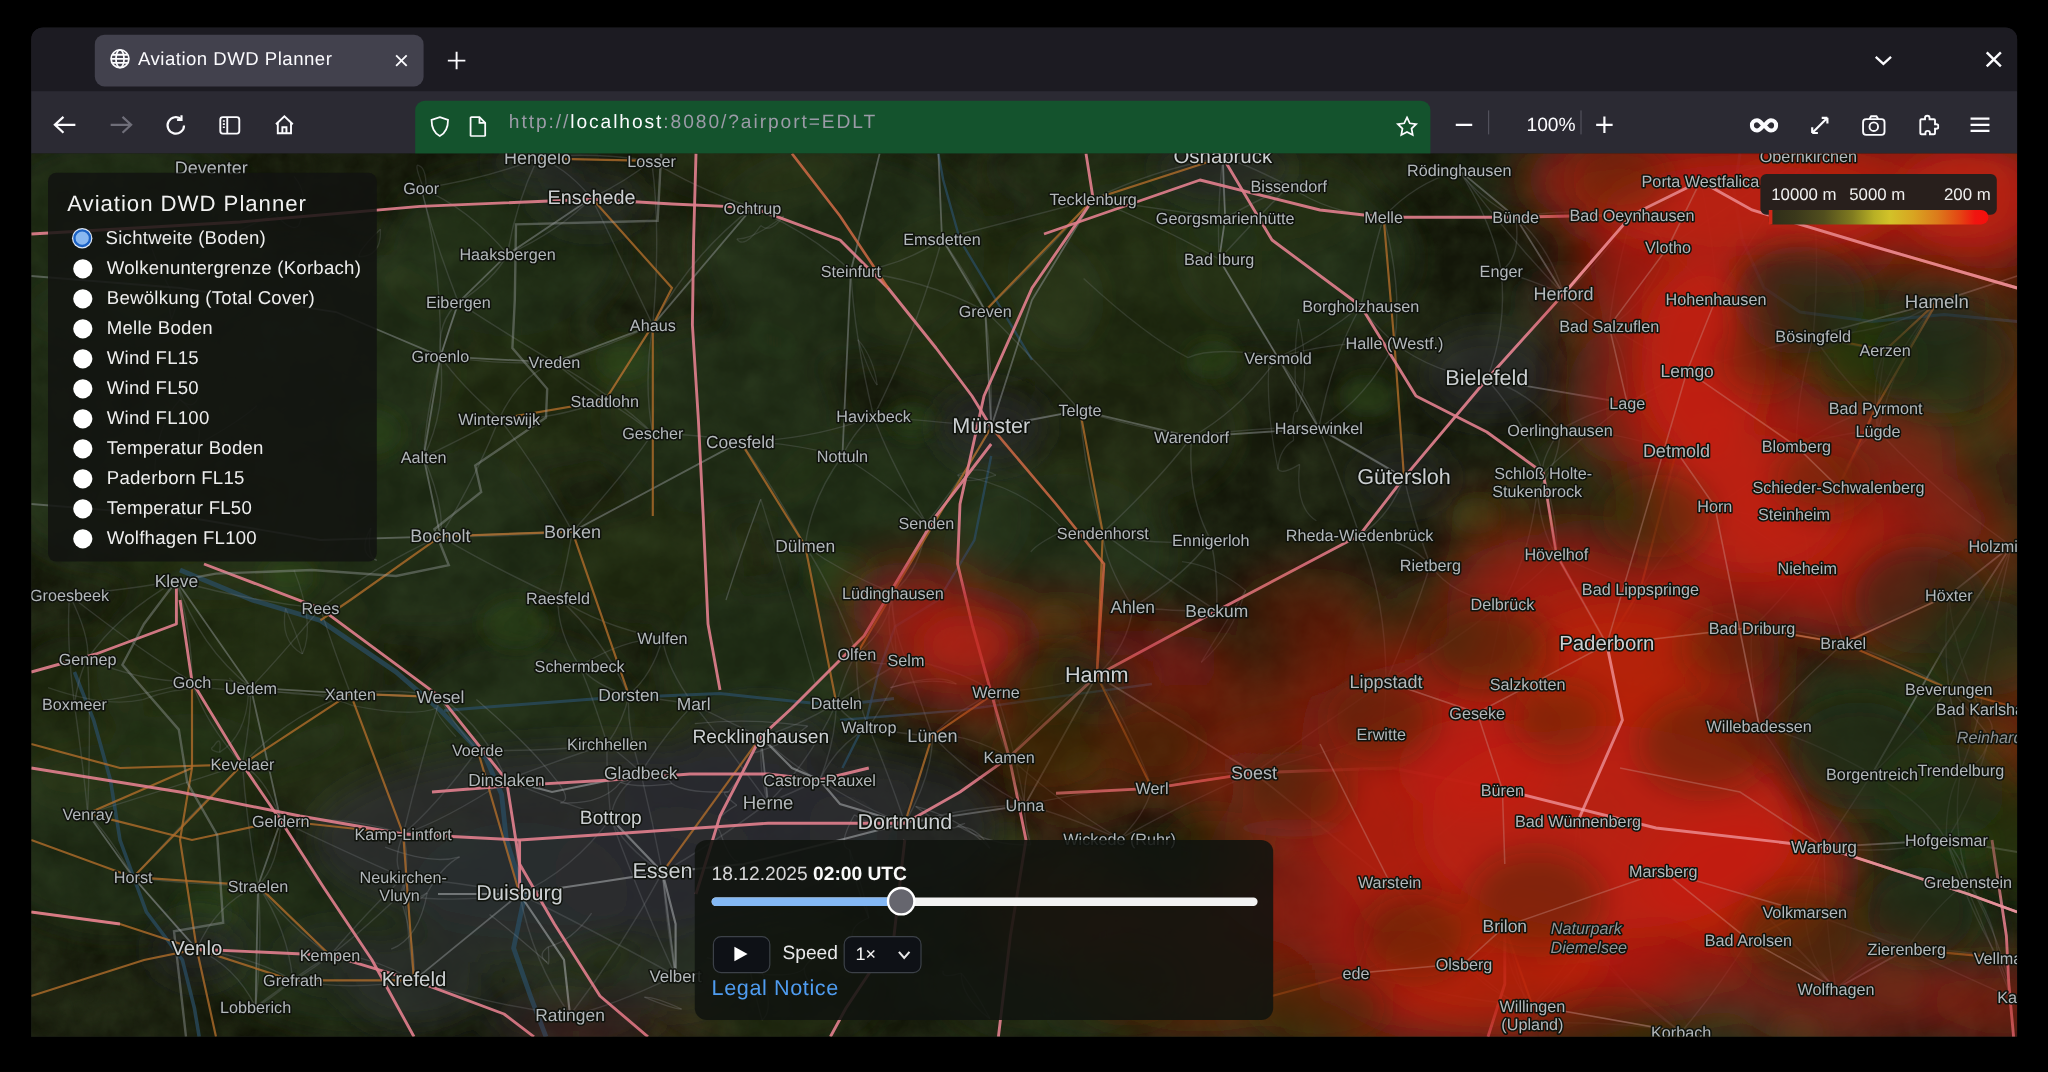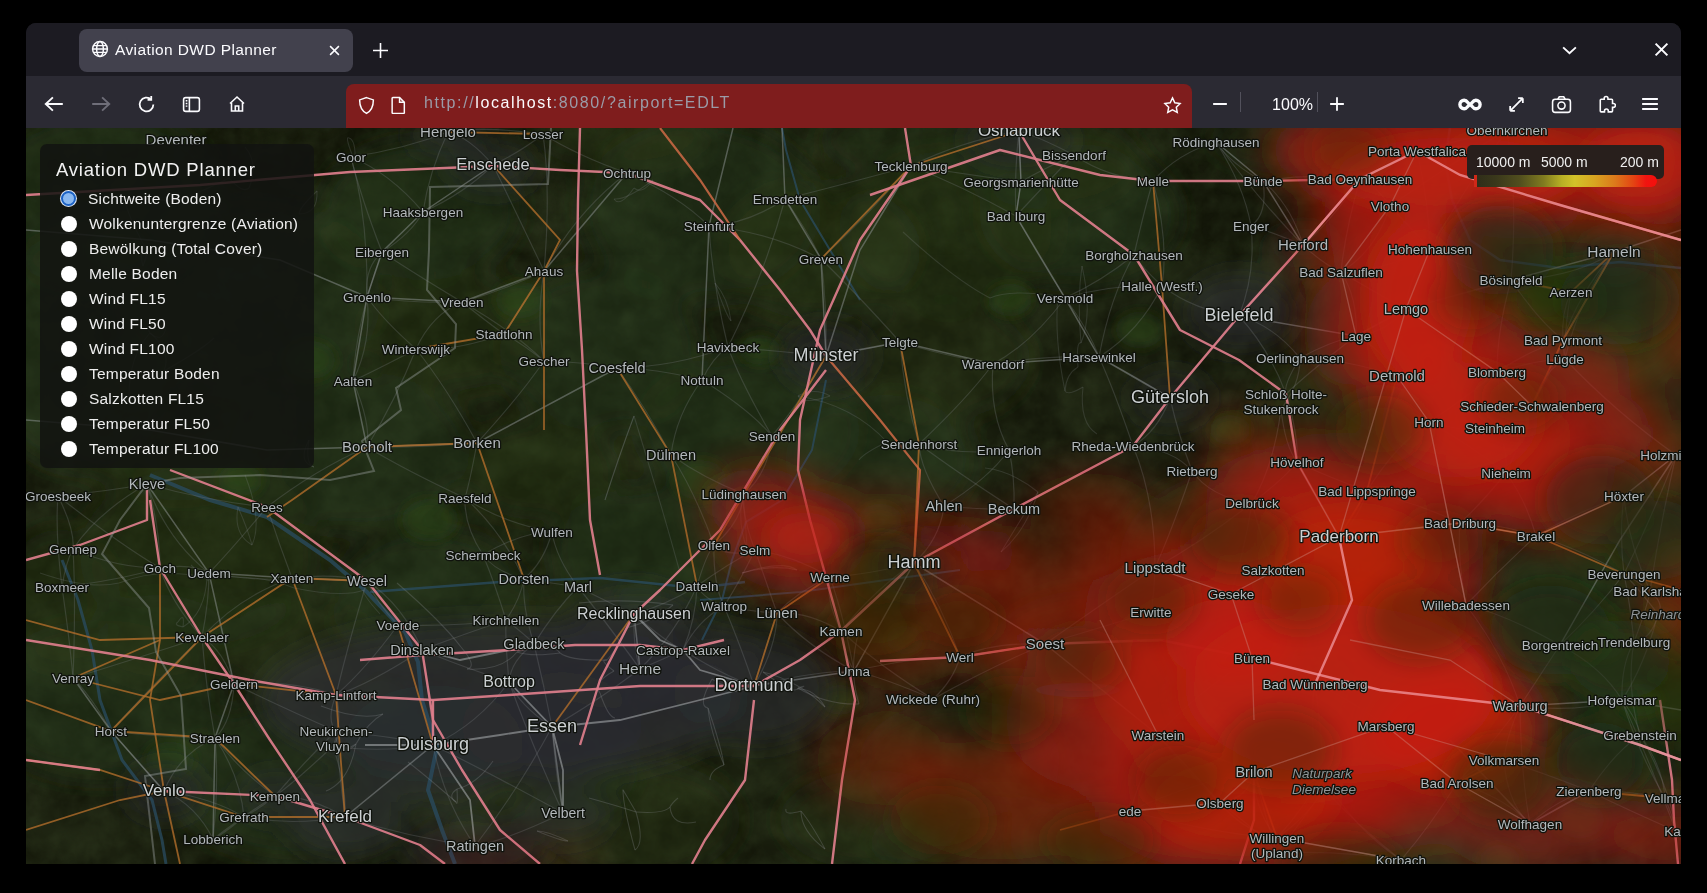--- a/index.html
+++ b/index.html
@@ -11,21 +11,21 @@
 #tab{position:absolute;left:53px;top:6px;width:274px;height:43px;background:#42414d;
   border-radius:8px;color:#fbfbfe;}
 #tab .tabtxt{position:absolute;left:36px;top:12px;font-size:15.5px;letter-spacing:0.4px;color:#fbfbfe;}
 #tab .tclose{position:absolute;left:250px;top:16px;}
 #newtab{position:absolute;left:347px;top:20px;}
 #winchev{position:absolute;left:1535px;top:20px;}
 #winclose{position:absolute;left:1628px;top:19px;}
 
 #navbar{position:absolute;left:0;top:53px;width:100%;height:52px;background:#2b2a33;}
 .navico{position:absolute;top:2px;height:52px;display:flex;align-items:center;justify-content:center;width:32px;}
-#urlbar{position:absolute;left:320px;top:8px;width:846px;height:58px;background:#7f1d1d;border-radius:8px;}
+#urlbar{position:absolute;left:320px;top:8px;width:846px;height:58px;background:#14532d;border-radius:8px;}
 #urltext{position:absolute;left:78px;top:10px;font-size:16px;letter-spacing:1.6px;color:#9b9ba7;white-space:pre;}
 #urltext b{color:#fbfbfe;font-weight:normal;}
 #zoomtxt{position:absolute;left:1215px;top:20px;font-size:16px;color:#fbfbfe;width:72px;text-align:right;}
 .sep{position:absolute;top:16px;width:1px;height:20px;background:#52515c;}
 
 #map{position:absolute;left:0;top:105px;width:1655px;height:736px;background:#15180f;}
 
 #lpanel{position:absolute;left:14px;top:16px;width:274px;height:324px;background:rgba(18,19,17,0.85);
   border-radius:7px;color:#eaeaea;}
 #lpanel h1{font-size:18.5px;font-weight:normal;color:#f2f2f2;margin:0;position:absolute;left:16px;top:15px;letter-spacing:0.8px;}
@@ -1205,21 +1205,21 @@
 </g>
 </svg>
     <div id="lpanel">
       <h1>Aviation DWD Planner</h1>
       <div class="row" style="top:42px">
           <div class="rad sel"></div>
           <span>Sichtweite (Boden)</span>
         </div>
       <div class="row" style="top:67px">
           <div class="rad"></div>
-          <span>Wolkenuntergrenze (Aviation)</span>
+          <span>Wolkenuntergrenze (Korbach)</span>
         </div>
       <div class="row" style="top:92px">
           <div class="rad"></div>
           <span>Bewölkung (Total Cover)</span>
         </div>
       <div class="row" style="top:117px">
           <div class="rad"></div>
           <span>Melle Boden</span>
         </div>
       <div class="row" style="top:142px">
@@ -1233,34 +1233,52 @@
       <div class="row" style="top:192px">
           <div class="rad"></div>
           <span>Wind FL100</span>
         </div>
       <div class="row" style="top:217px">
           <div class="rad"></div>
           <span>Temperatur Boden</span>
         </div>
       <div class="row" style="top:242px">
           <div class="rad"></div>
-          <span>Salzkotten FL15</span>
+          <span>Paderborn FL15</span>
         </div>
       <div class="row" style="top:267px">
           <div class="rad"></div>
           <span>Temperatur FL50</span>
         </div>
       <div class="row" style="top:292px">
           <div class="rad"></div>
-          <span>Temperatur FL100</span>
+          <span>Wolfhagen FL100</span>
         </div>
     </div>
     <div id="legend">
       <span class="lt" style="left:9px">10000 m</span>
       <span class="lt" style="left:74px">5000 m</span>
       <span class="lt" style="left:153px">200 m</span>
       <div id="lgrad">
           <i></i>
         </div>
     </div>
+    <div id="bpanel">
+      <div id="bdate">18.12.2025 <b>02:00 UTC</b></div>
+      <div id="btrack">
+          <div id="bfill"></div>
+          <div id="bthumb"></div>
+        </div>
+      <div id="bplay">
+          <div class="tri"></div>
+        </div>
+      <span id="bspeed">Speed</span>
+      <div id="bsel">
+          <span>1×</span>
+        <svg width="11" height="8" style="position:absolute;left:44px;top:11px" viewBox="0 0 10 7" fill="none" stroke="#e8e8e8" stroke-width="1.6">
+            <path d="M1 1l4 4.5L9 1"></path>
+          </svg>
+      </div>
+      <div id="blegal">Legal Notice</div>
+    </div>
     <div id="attrib"><span class="flag"></span>Leaflet | © OpenStreetMap contributors</div>
   </div>
 </div>
 
 </body></html>

